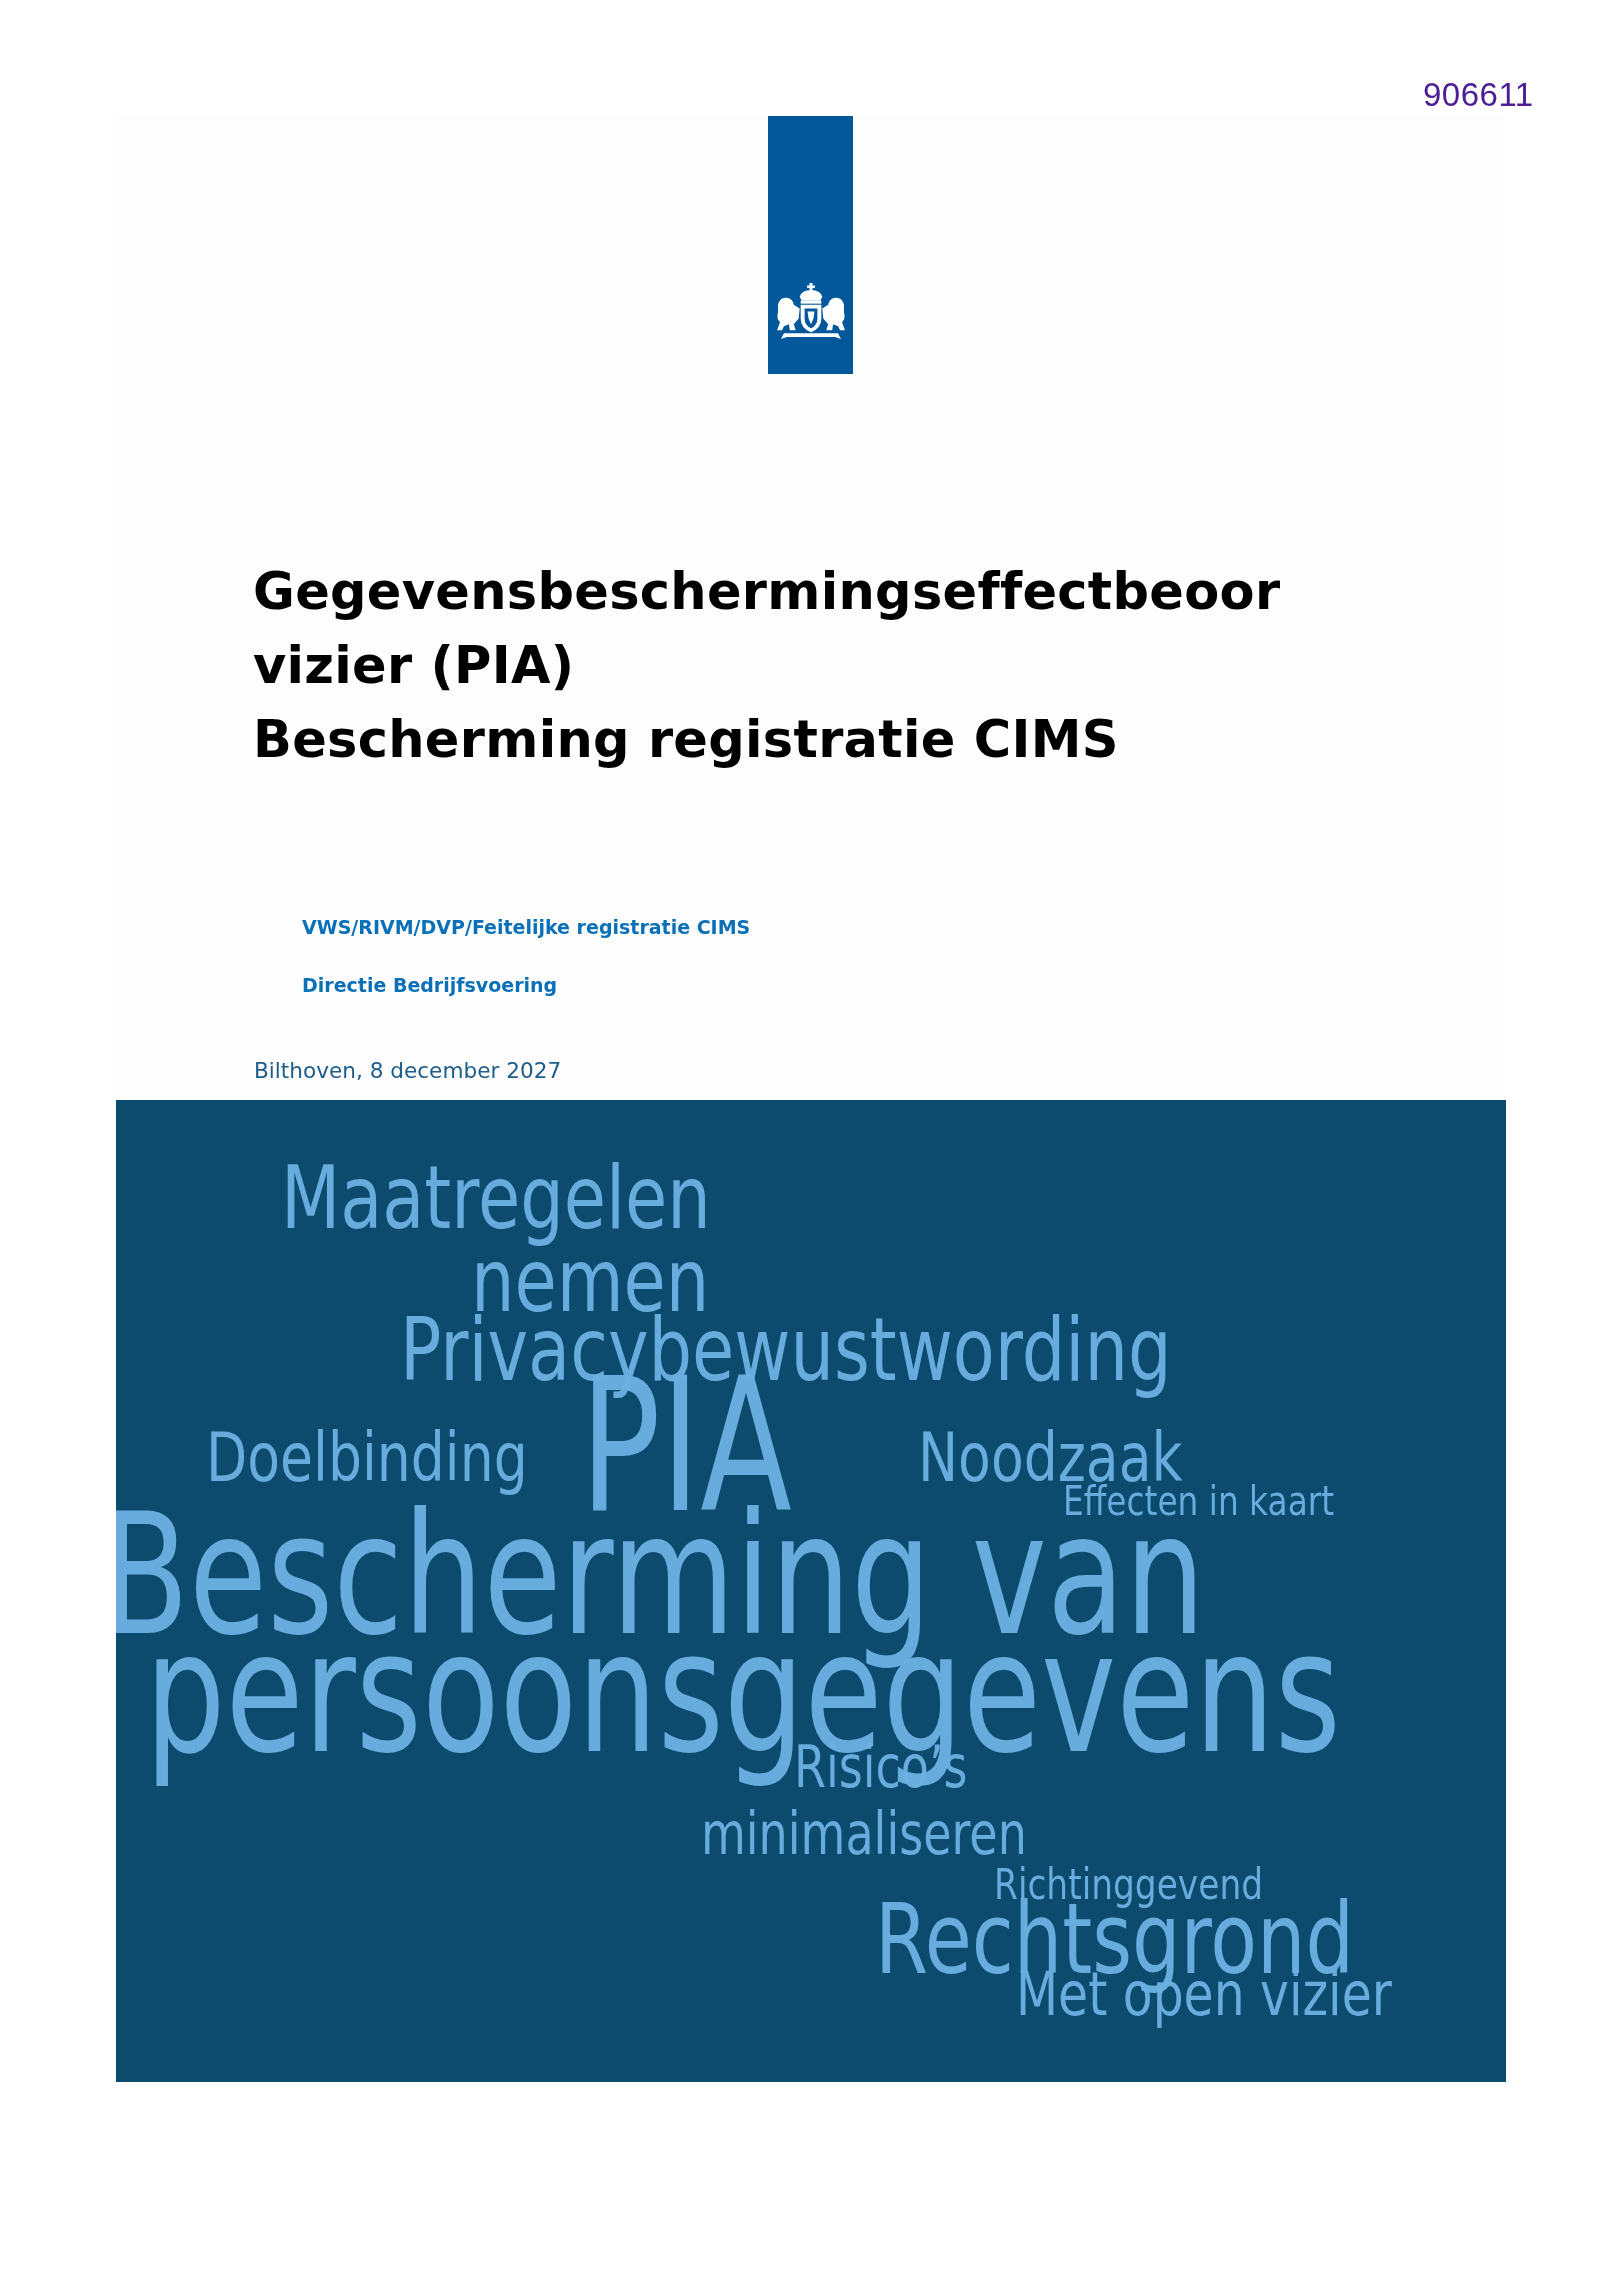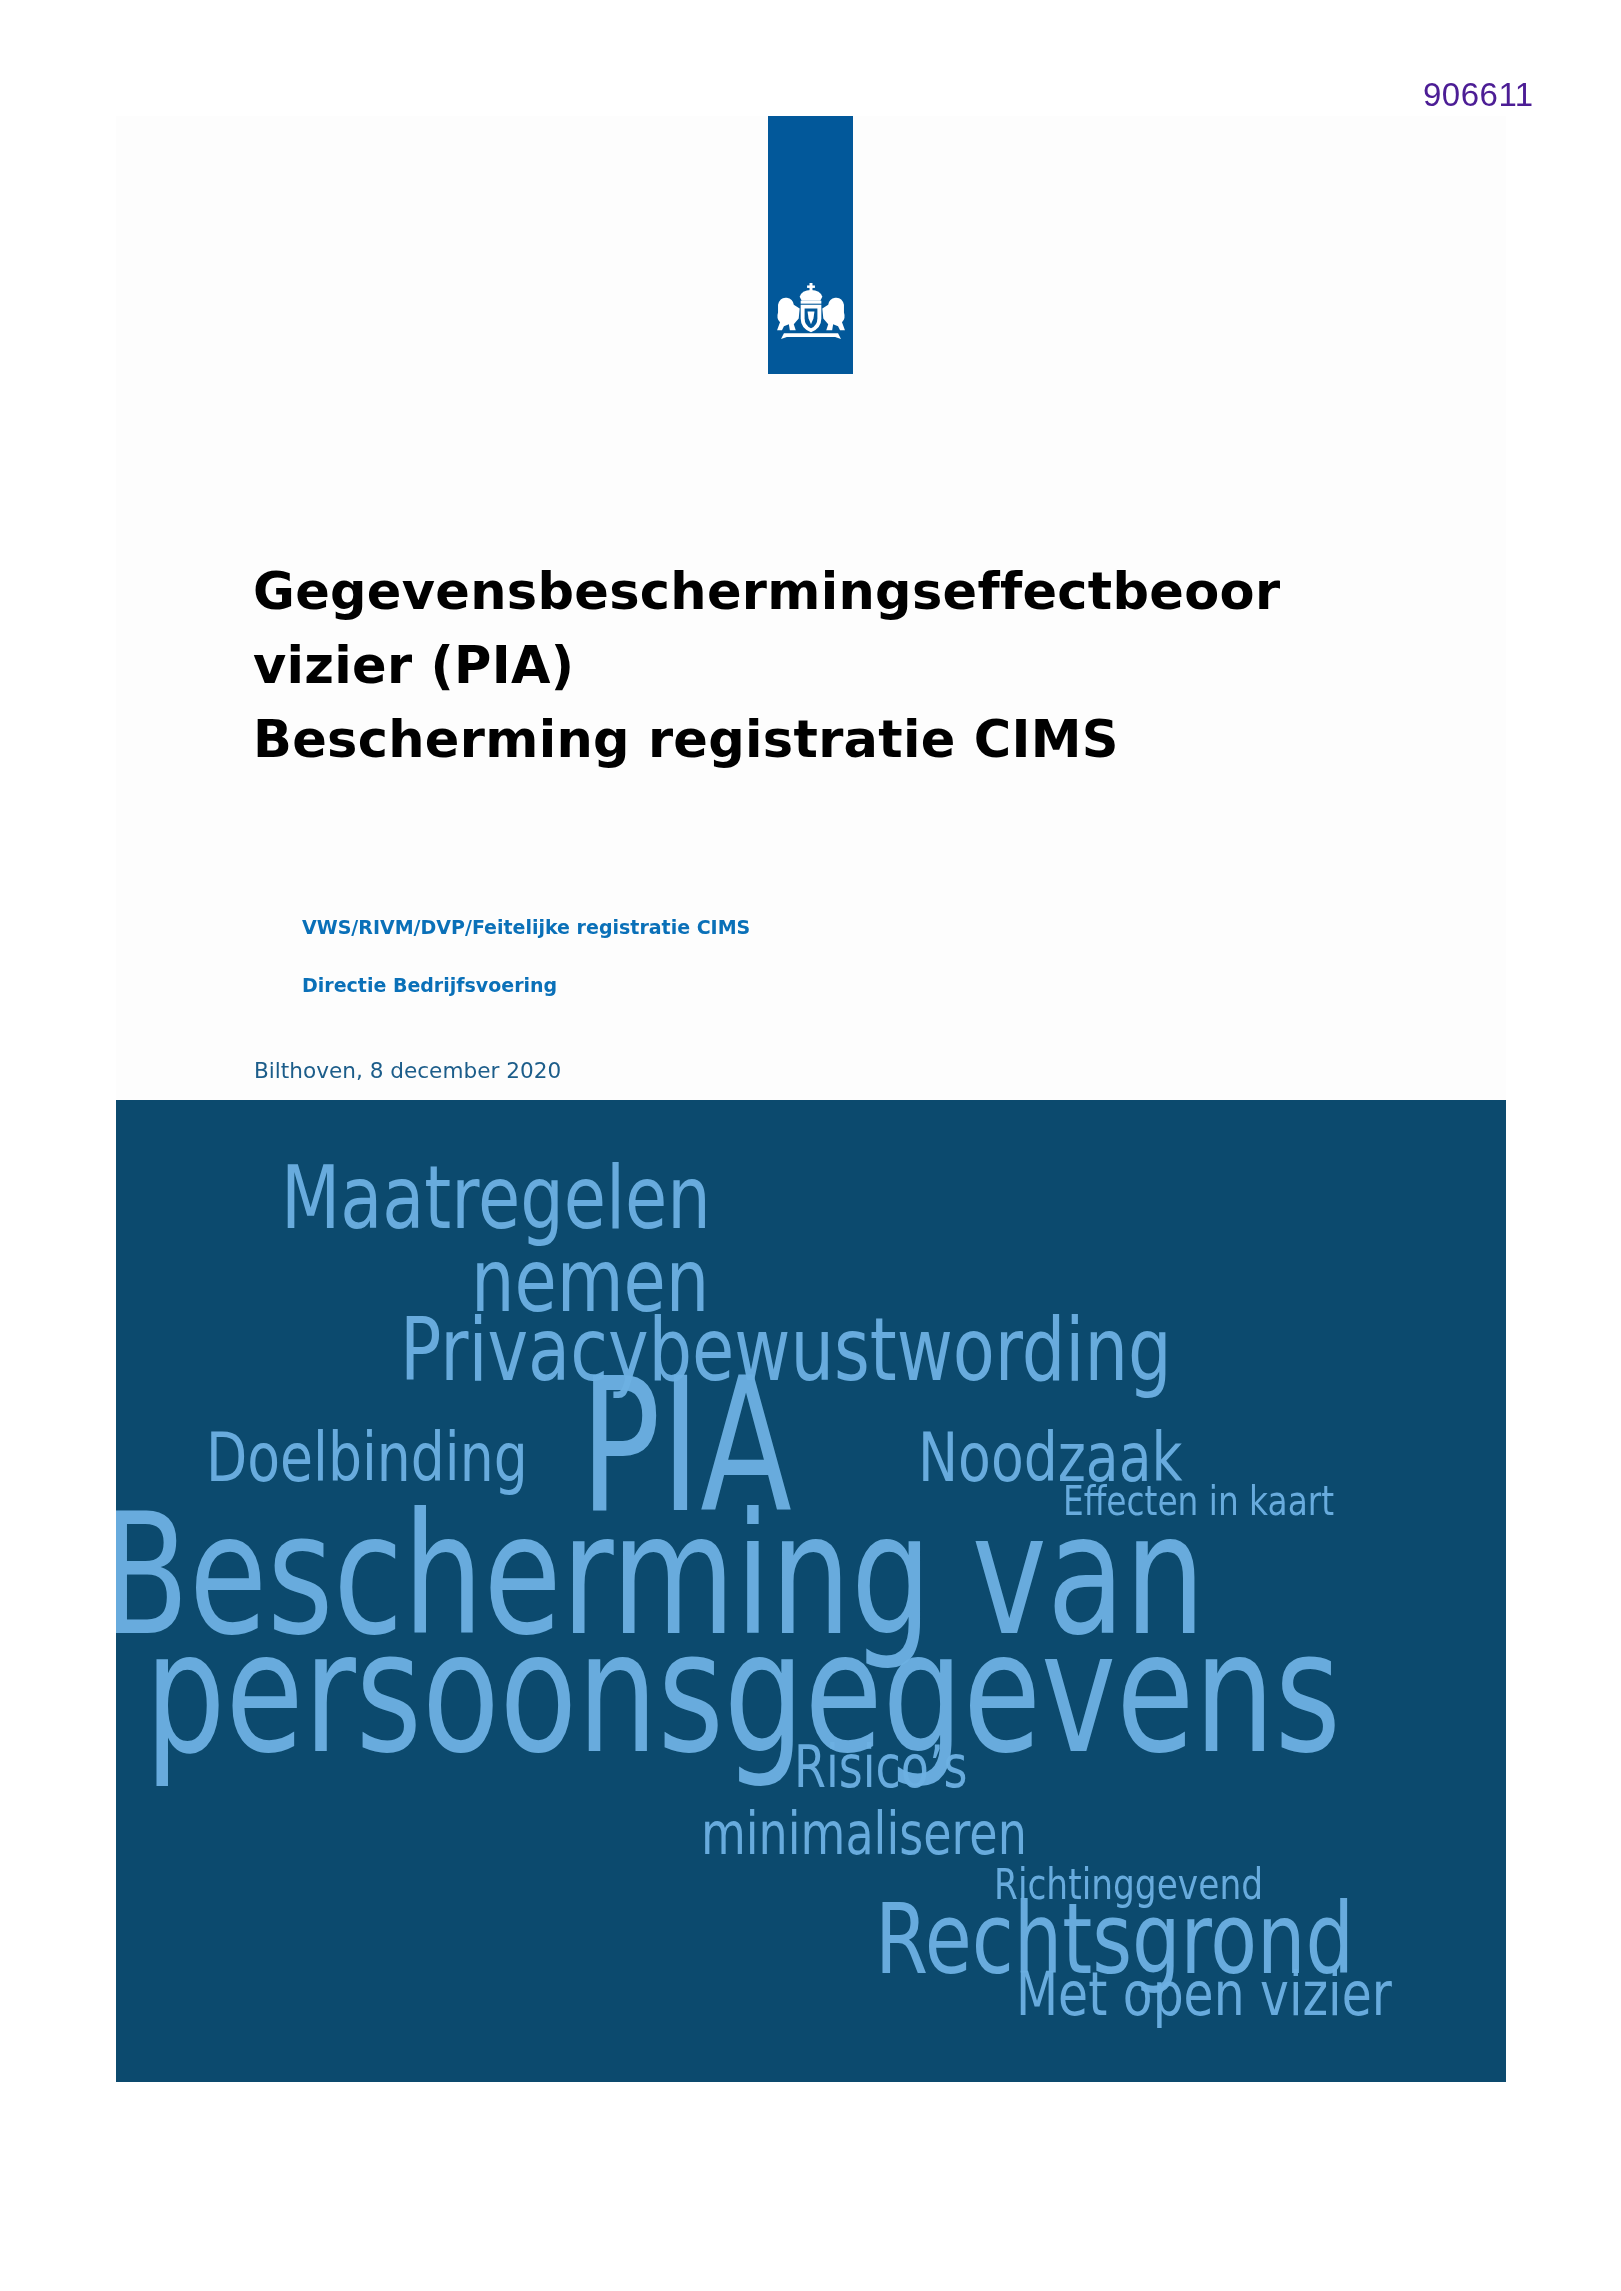--- a/index.html
+++ b/index.html
@@ -95,21 +95,21 @@
 </div>
 
 <div class="title">
   <div>Gegevensbeschermingseffectbeoor</div>
   <div>vizier (PIA)</div>
   <div>Bescherming registratie CIMS</div>
 </div>
 
 <div class="sub path">VWS/RIVM/DVP/Feitelijke registratie CIMS</div>
 <div class="sub dept">Directie Bedrijfsvoering</div>
-<div class="place-date">Bilthoven, 8 december 2020</div>
+<div class="place-date">Bilthoven, 8 december 2027</div>
 
 <div class="cloud">
   <div class="word w-maatregelen">Maatregelen</div>
   <div class="word w-nemen">nemen</div>
   <div class="word w-privacy">Privacybewustwording</div>
   <div class="word w-pia">PIA</div>
   <div class="word w-doel">Doelbinding</div>
   <div class="word w-nood">Noodzaak</div>
   <div class="word w-effect">Effecten in kaart</div>
   <div class="word w-bescherm">Bescherming van</div>

